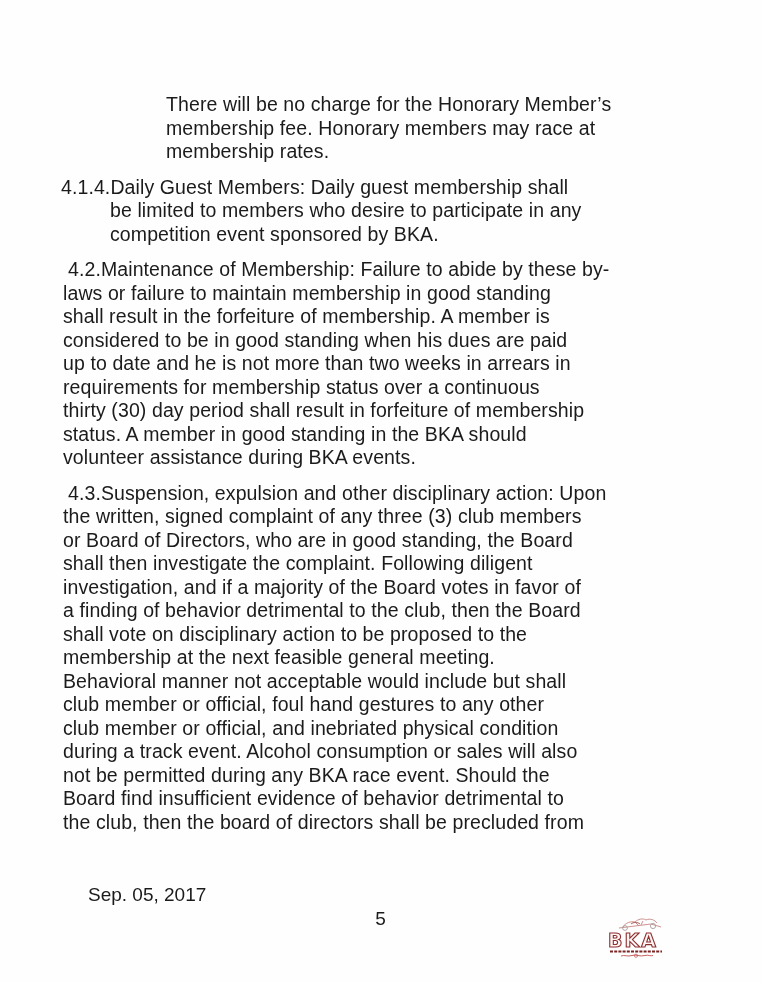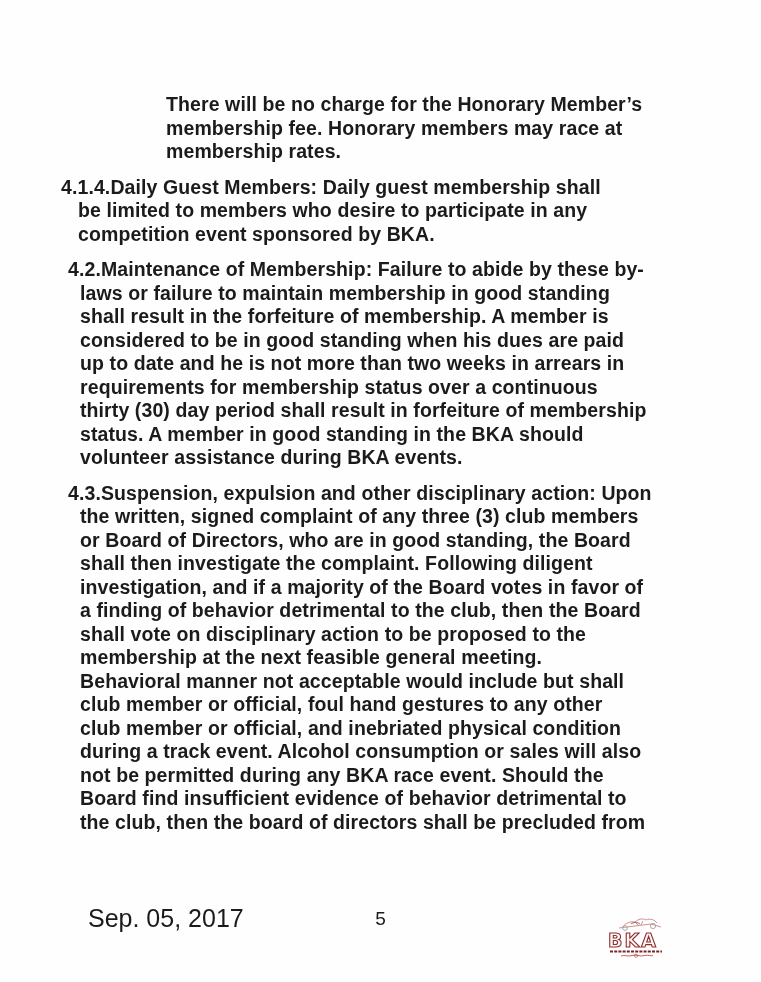--- a/index.html
+++ b/index.html
@@ -19,33 +19,33 @@
   .doc-body {
     position: absolute;
     top: 93px;
     left: 0;
     width: 761px;
     font-size: 19.5px;
     line-height: 23.5px;
     letter-spacing: 0.1px;
   }
   .para { margin: 0 0 12px 0; }
-  .line { white-space: pre; font-weight: bold; }
+  .line { white-space: pre; }
   
   .l2cont .line { padding-left: 166px; }
-  .l2 .line { padding-left: 78px; }
+  .l2 .line { padding-left: 110px; }
   .l2 .line.first { padding-left: 61px; }
-  .l1 .line { padding-left: 80px; }
+  .l1 .line { padding-left: 63px; }
   .l1 .line.first { padding-left: 68px; }
 
   .footer-date {
     position: absolute;
     left: 88px;
-    top: 907px;
-    font-size: 25px;
+    top: 883px;
+    font-size: 19px;
     line-height: 23px;
   }
   .footer-page {
     position: absolute;
     left: 0;
     top: 907px;
     width: 761px;
     text-align: center;
     font-size: 19px;
     line-height: 23px;

